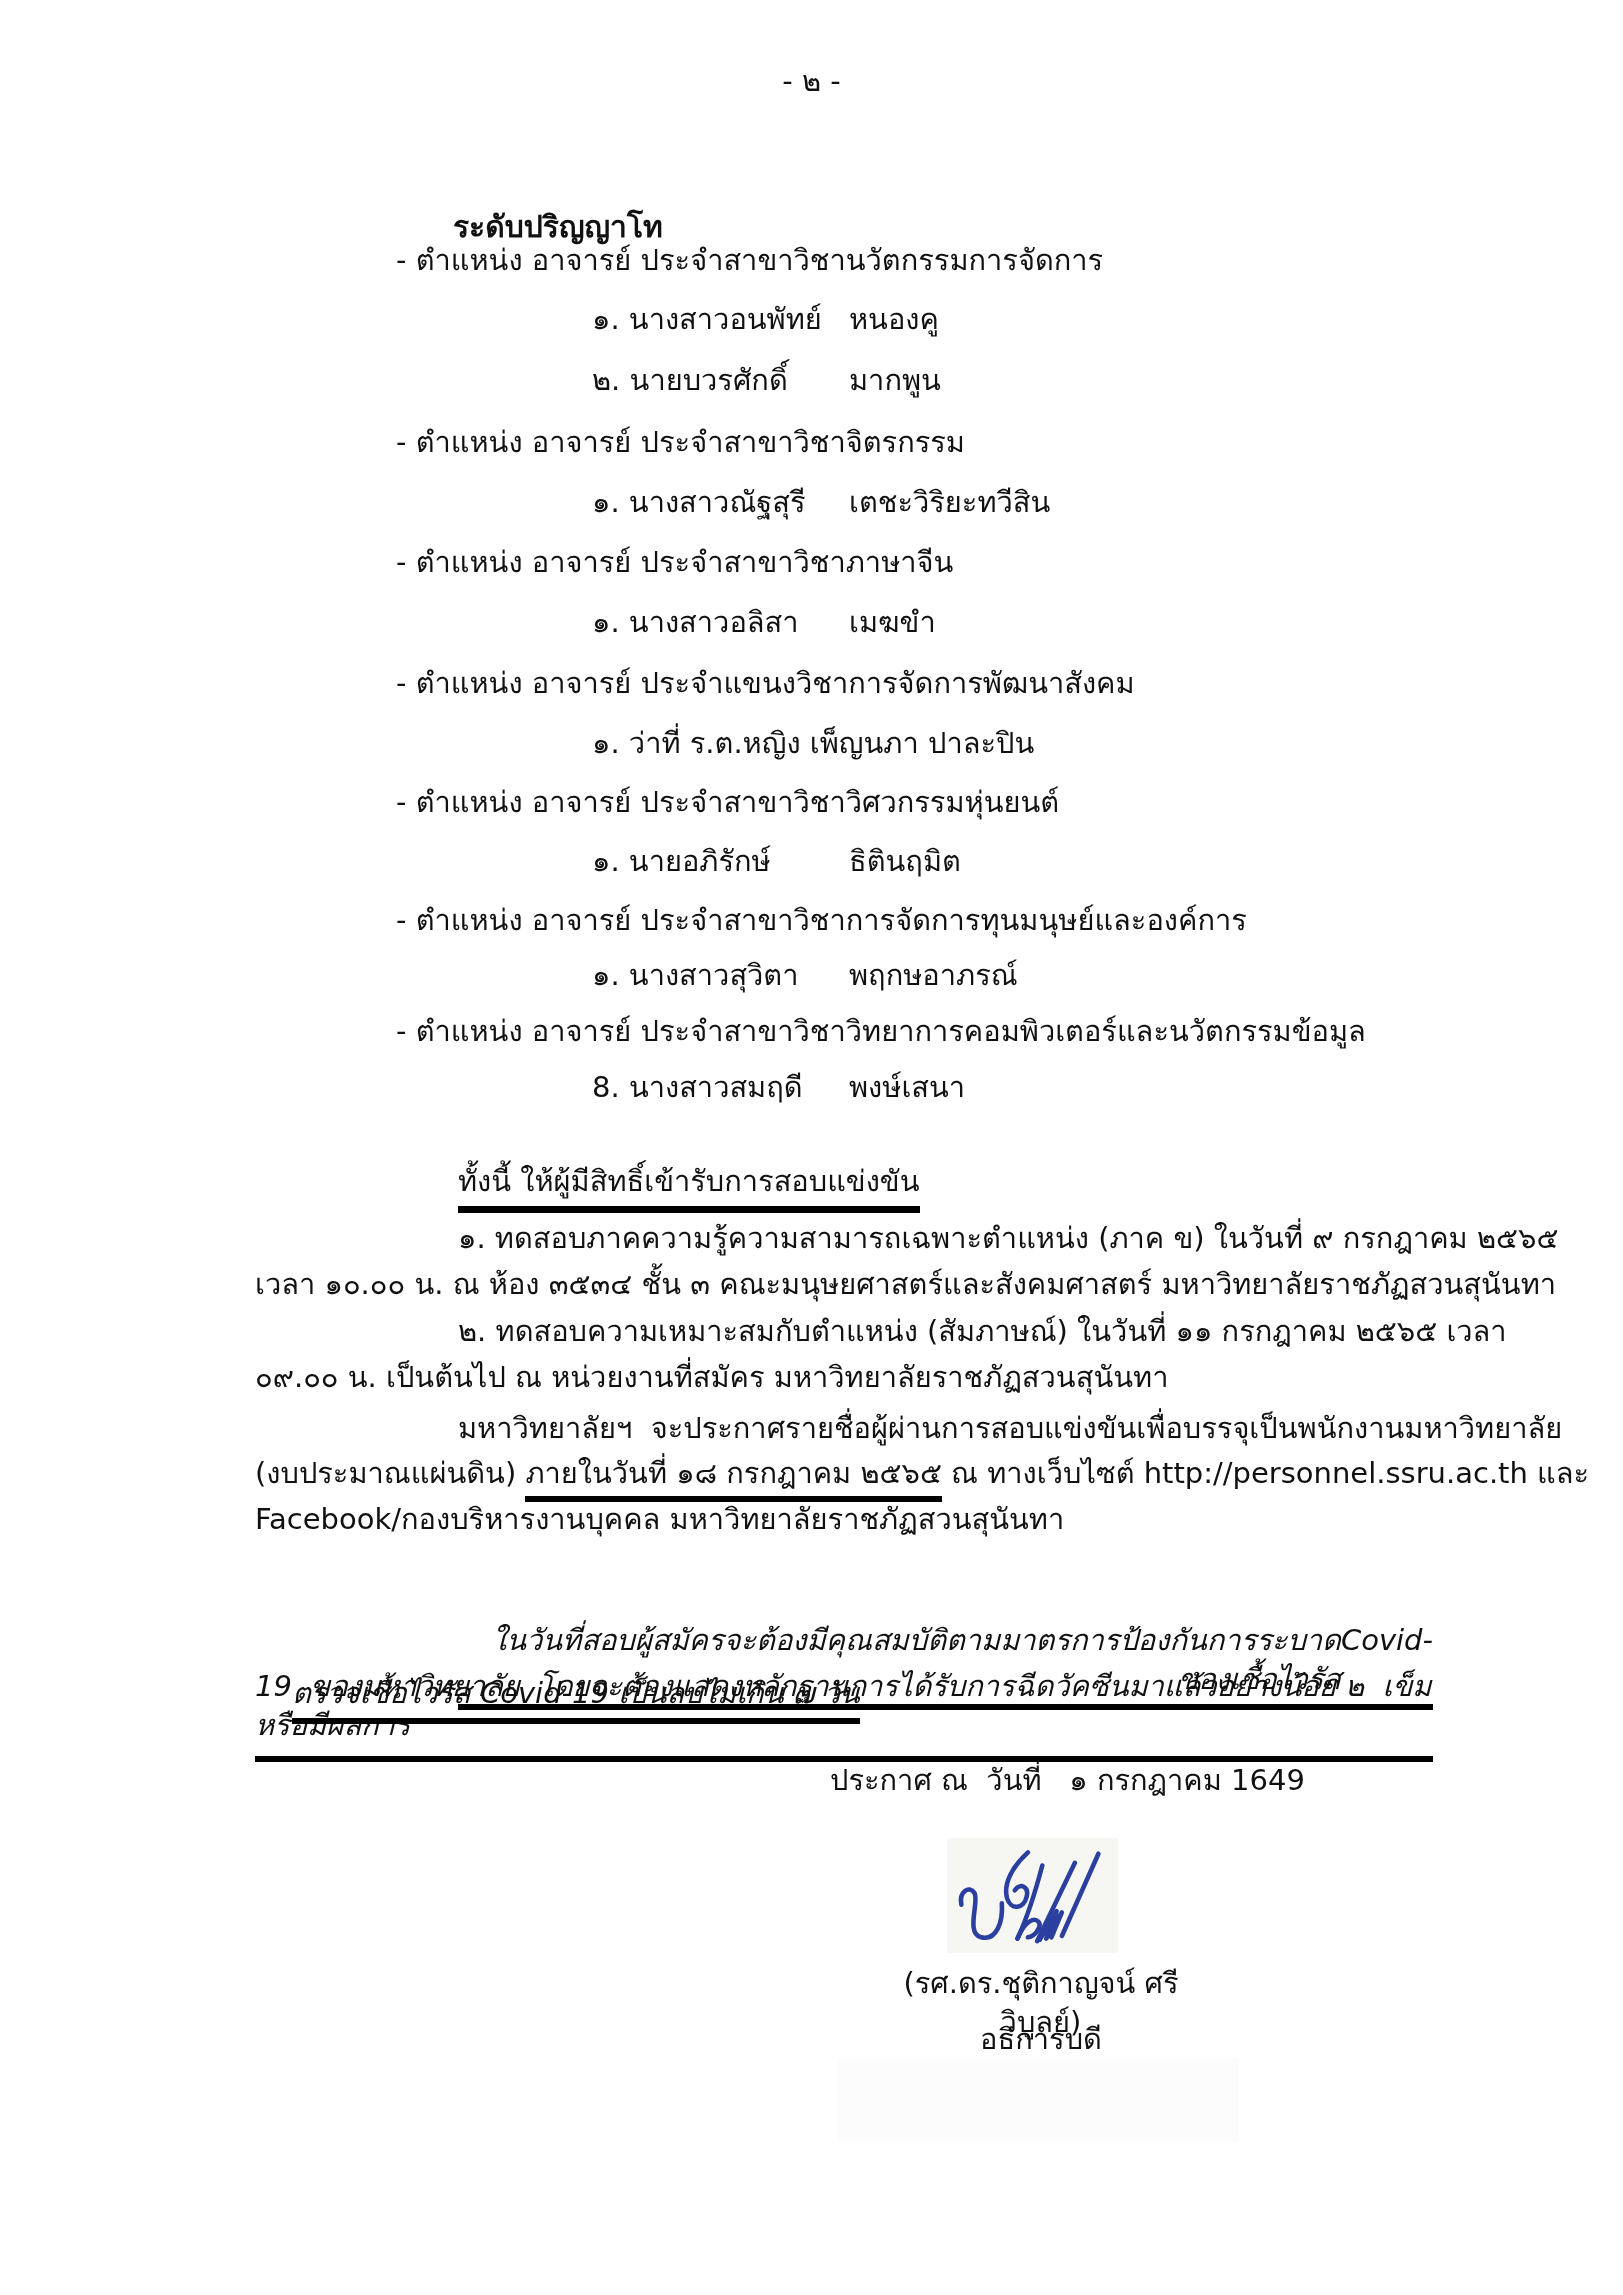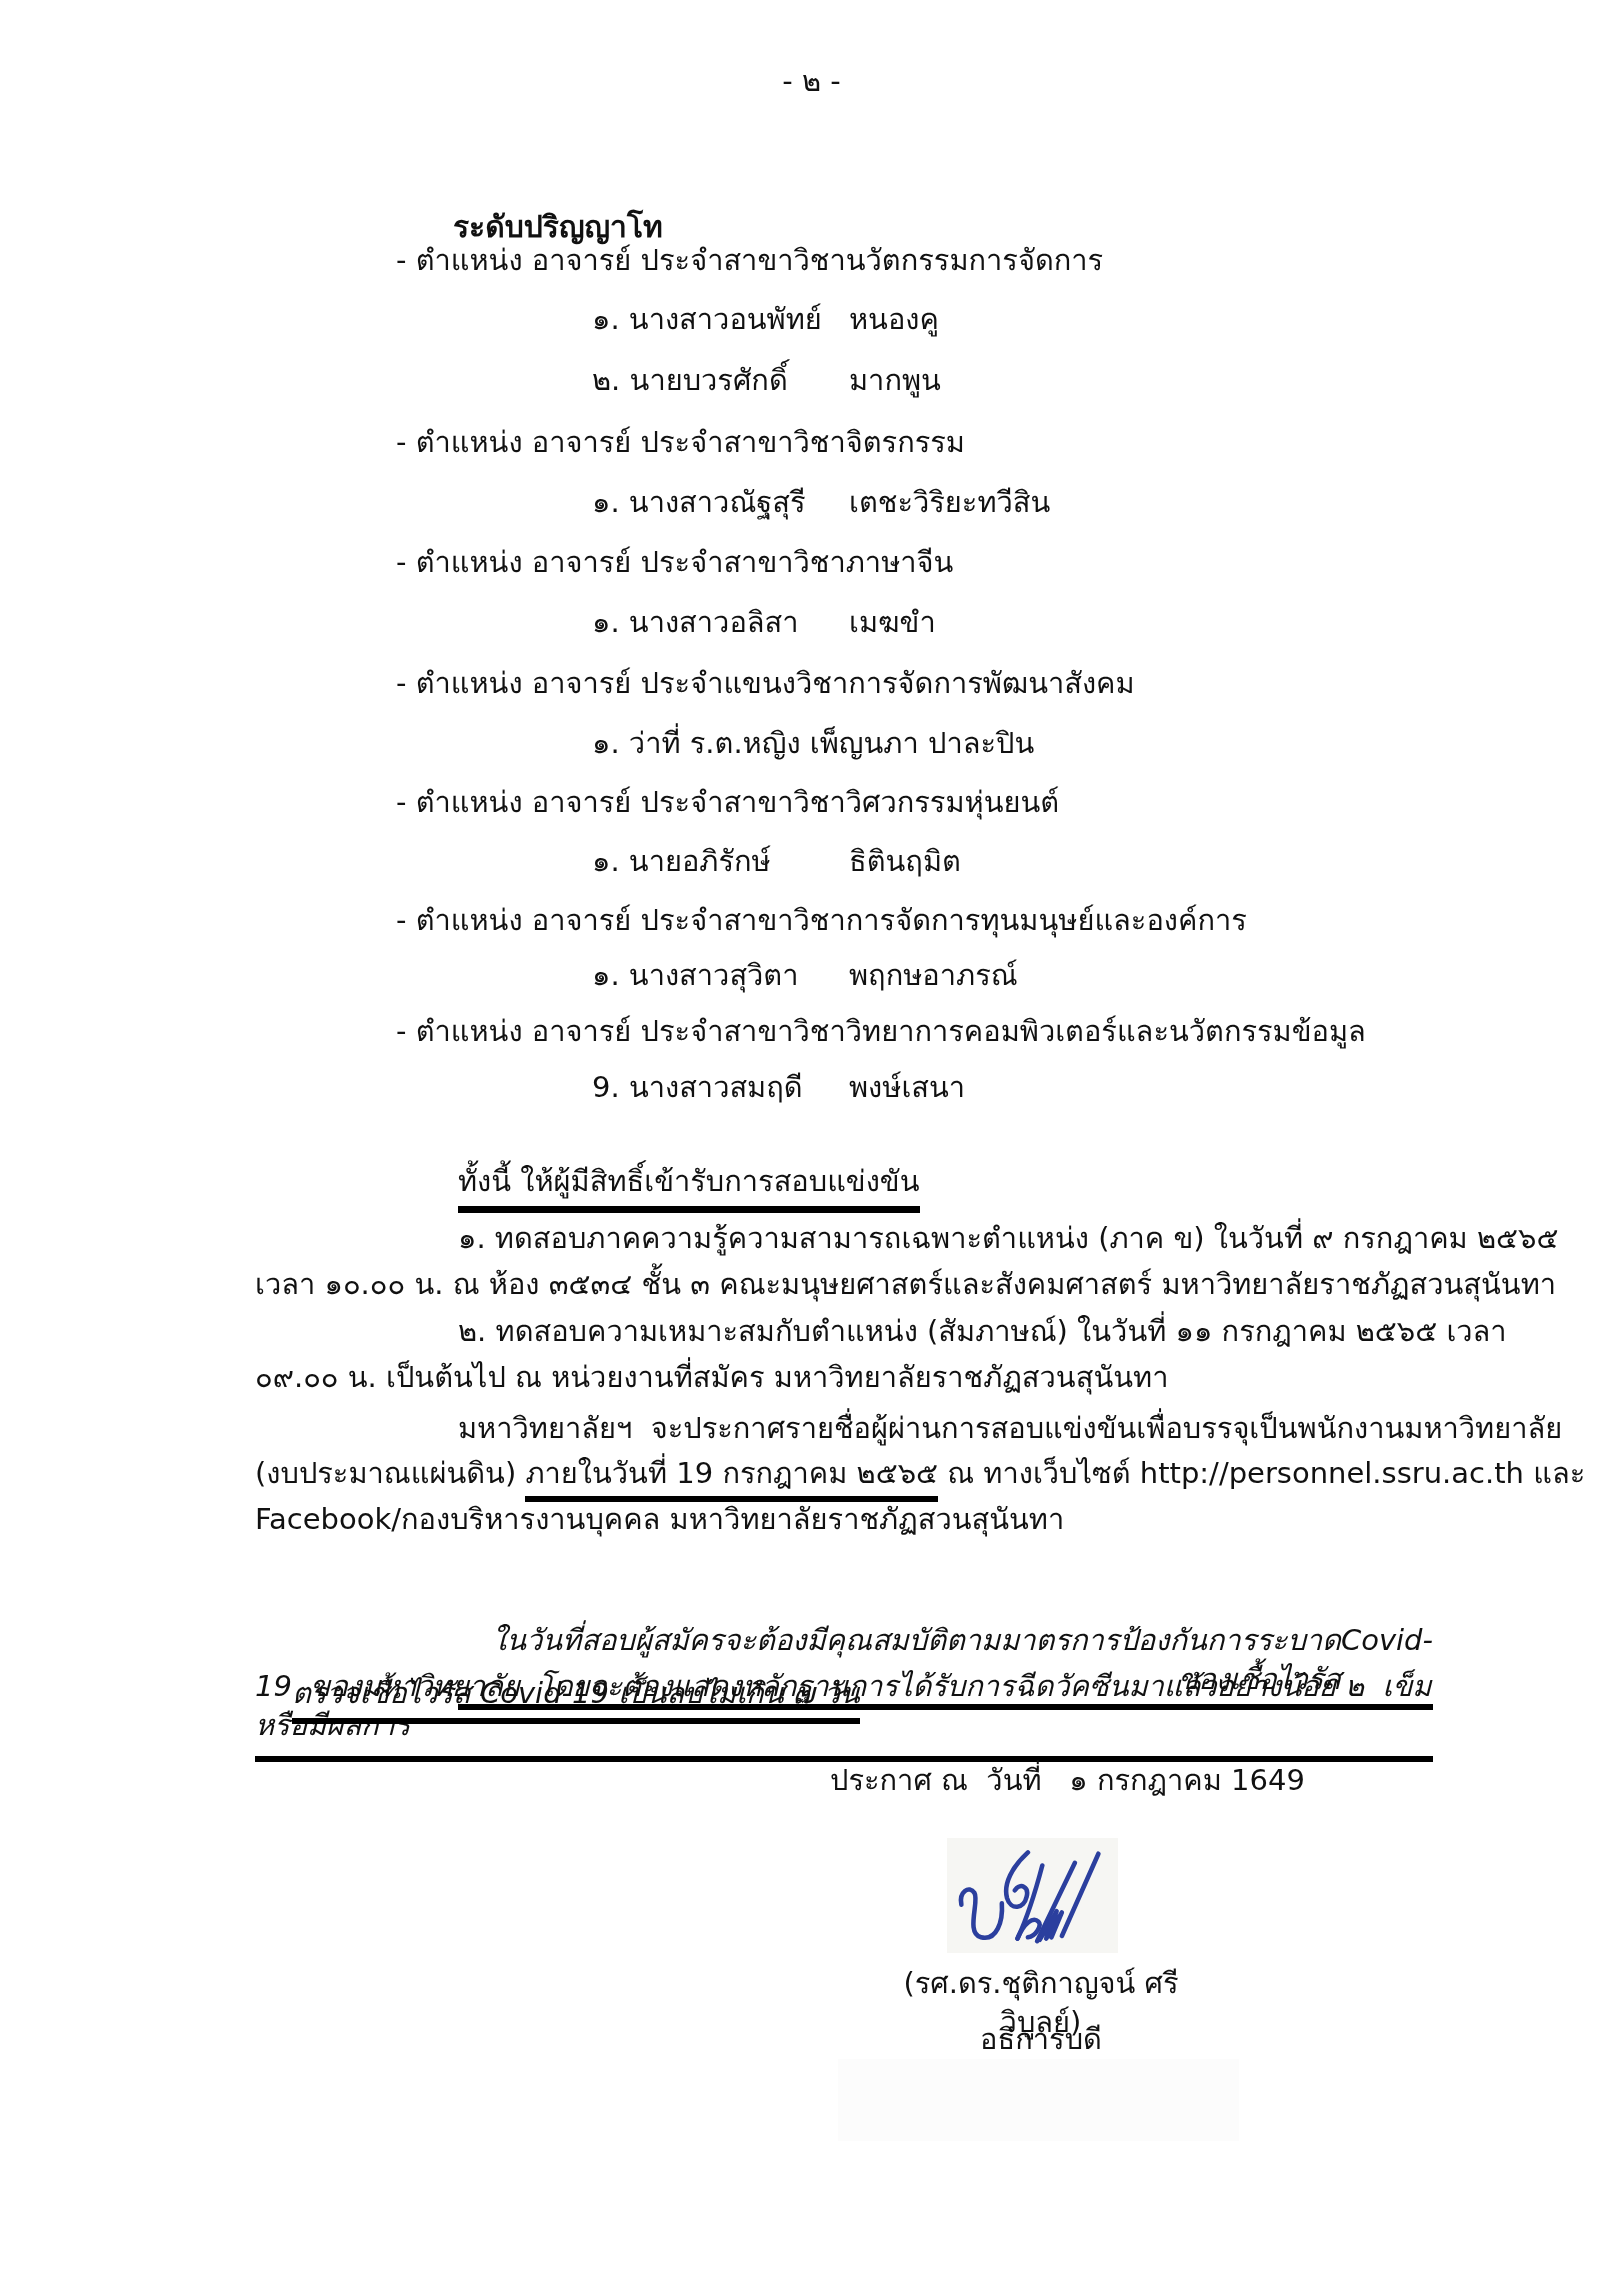--- a/index.html
+++ b/index.html
@@ -98,32 +98,32 @@
   <div class="doc-line" style="top:664px;left:396px;">- ตำแหน่ง อาจารย์ ประจำแขนงวิชาการจัดการพัฒนาสังคม</div>
   <div class="doc-line name-row" style="top:724px;"><span>๑. ว่าที่ ร.ต.หญิง เพ็ญนภา ปาละปิน</span></div>
 
   <div class="doc-line" style="top:783px;left:396px;">- ตำแหน่ง อาจารย์ ประจำสาขาวิชาวิศวกรรมหุ่นยนต์</div>
   <div class="doc-line name-row" style="top:842px;"><span class="given">๑. นายอภิรักษ์</span><span>ธิตินฤมิต</span></div>
 
   <div class="doc-line" style="top:901px;left:396px;">- ตำแหน่ง อาจารย์ ประจำสาขาวิชาการจัดการทุนมนุษย์และองค์การ</div>
   <div class="doc-line name-row" style="top:956px;"><span class="given">๑. นางสาวสุวิตา</span><span>พฤกษอาภรณ์</span></div>
 
   <div class="doc-line" style="top:1012px;left:396px;">- ตำแหน่ง อาจารย์ ประจำสาขาวิชาวิทยาการคอมพิวเตอร์และนวัตกรรมข้อมูล</div>
-  <div class="doc-line name-row" style="top:1068px;"><span class="given">9. นางสาวสมฤดี</span><span>พงษ์เสนา</span></div>
+  <div class="doc-line name-row" style="top:1068px;"><span class="given">8. นางสาวสมฤดี</span><span>พงษ์เสนา</span></div>
 
   <div class="doc-line" style="top:1162px;left:458px;"><span class="underline-thick">ทั้งนี้ ให้ผู้มีสิทธิ์เข้ารับการสอบแข่งขัน</span></div>
 
   <div class="doc-line" style="top:1219px;left:458px;">๑. ทดสอบภาคความรู้ความสามารถเฉพาะตำแหน่ง (ภาค ข) ในวันที่ ๙ กรกฎาคม ๒๕๖๕</div>
   <div class="doc-line" style="top:1265px;left:255px;">เวลา ๑๐.๐๐ น. ณ ห้อง ๓๕๓๔ ชั้น ๓ คณะมนุษยศาสตร์และสังคมศาสตร์ มหาวิทยาลัยราชภัฏสวนสุนันทา</div>
 
   <div class="doc-line" style="top:1312px;left:458px;">๒. ทดสอบความเหมาะสมกับตำแหน่ง (สัมภาษณ์) ในวันที่ ๑๑ กรกฎาคม ๒๕๖๕ เวลา</div>
   <div class="doc-line" style="top:1358px;left:255px;">๐๙.๐๐ น. เป็นต้นไป ณ หน่วยงานที่สมัคร มหาวิทยาลัยราชภัฏสวนสุนันทา</div>
 
   <div class="doc-line" style="top:1409px;left:458px;">มหาวิทยาลัยฯ  จะประกาศรายชื่อผู้ผ่านการสอบแข่งขันเพื่อบรรจุเป็นพนักงานมหาวิทยาลัย</div>
-  <div class="doc-line" style="top:1454px;left:255px;"><span>(งบประมาณแผ่นดิน) </span><span class="underline-thick" style="border-bottom-width:6.5px;padding-bottom:2.6px;">ภายในวันที่ 19 กรกฎาคม ๒๕๖๕</span><span> ณ ทางเว็บไซต์ http://personnel.ssru.ac.th และ</span></div>
+  <div class="doc-line" style="top:1454px;left:255px;"><span>(งบประมาณแผ่นดิน) </span><span class="underline-thick" style="border-bottom-width:6.5px;padding-bottom:2.6px;">ภายในวันที่ ๑๘ กรกฎาคม ๒๕๖๕</span><span> ณ ทางเว็บไซต์ http://personnel.ssru.ac.th และ</span></div>
   <div class="doc-line" style="top:1500px;left:255px;">Facebook/กองบริหารงานบุคคล มหาวิทยาลัยราชภัฏสวนสุนันทา</div>
 
   <div class="doc-line covid" style="top:1543px;left:458px;">
     <div class="covid-line1"><span>ในวันที่สอบผู้สมัครจะต้องมีคุณสมบัติตามมาตรการป้องกันการระบาดของเชื้อไวรัส</span><span>Covid-</span></div>
   </div>
   <div class="doc-line covid" style="top:1589px;left:255px;">
     <div class="covid-line2">19  ของมหาวิทยาลัย  โดยจะต้องแสดงหลักฐานการได้รับการฉีดวัคซีนมาแล้วอย่างน้อย ๒  เข็ม  หรือมีผลการ</div>
   </div>
   <div class="doc-line covid" style="top:1635px;left:255px;">
     <span class="covid-line3-inner">ตรวจเชื้อไวรัส Covid-19 เป็นลบไม่เกิน ๗ วัน</span>

